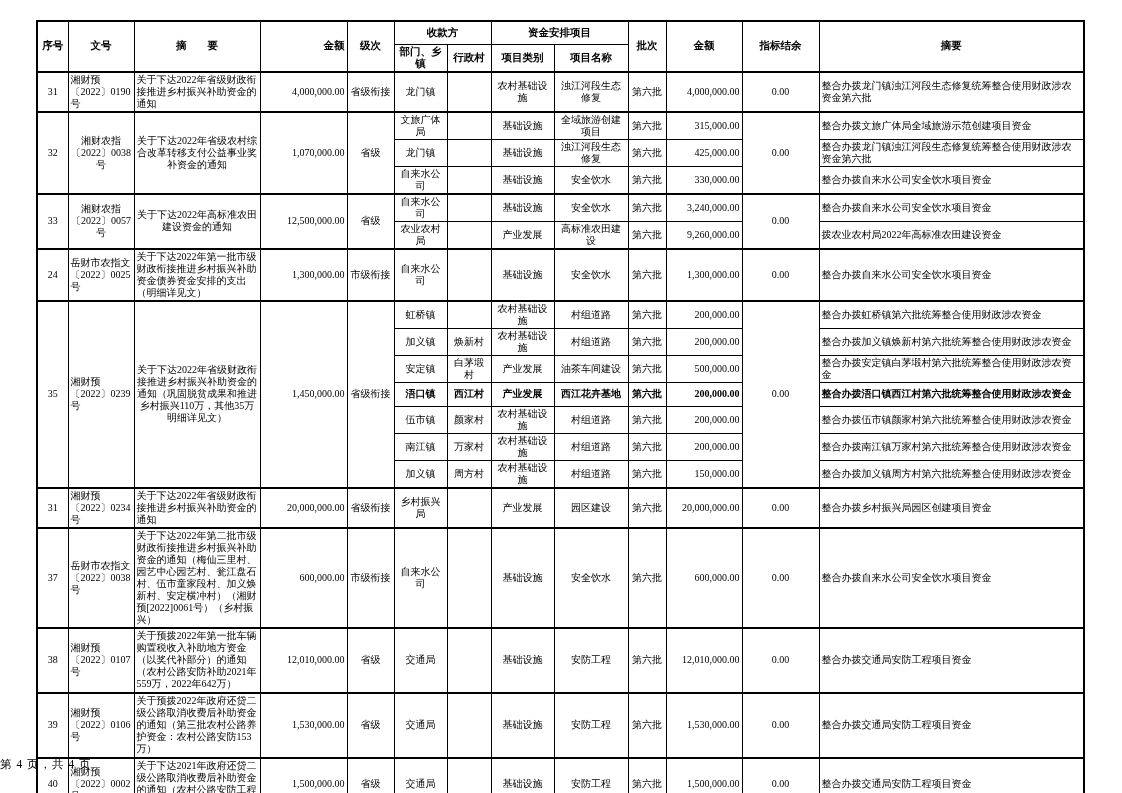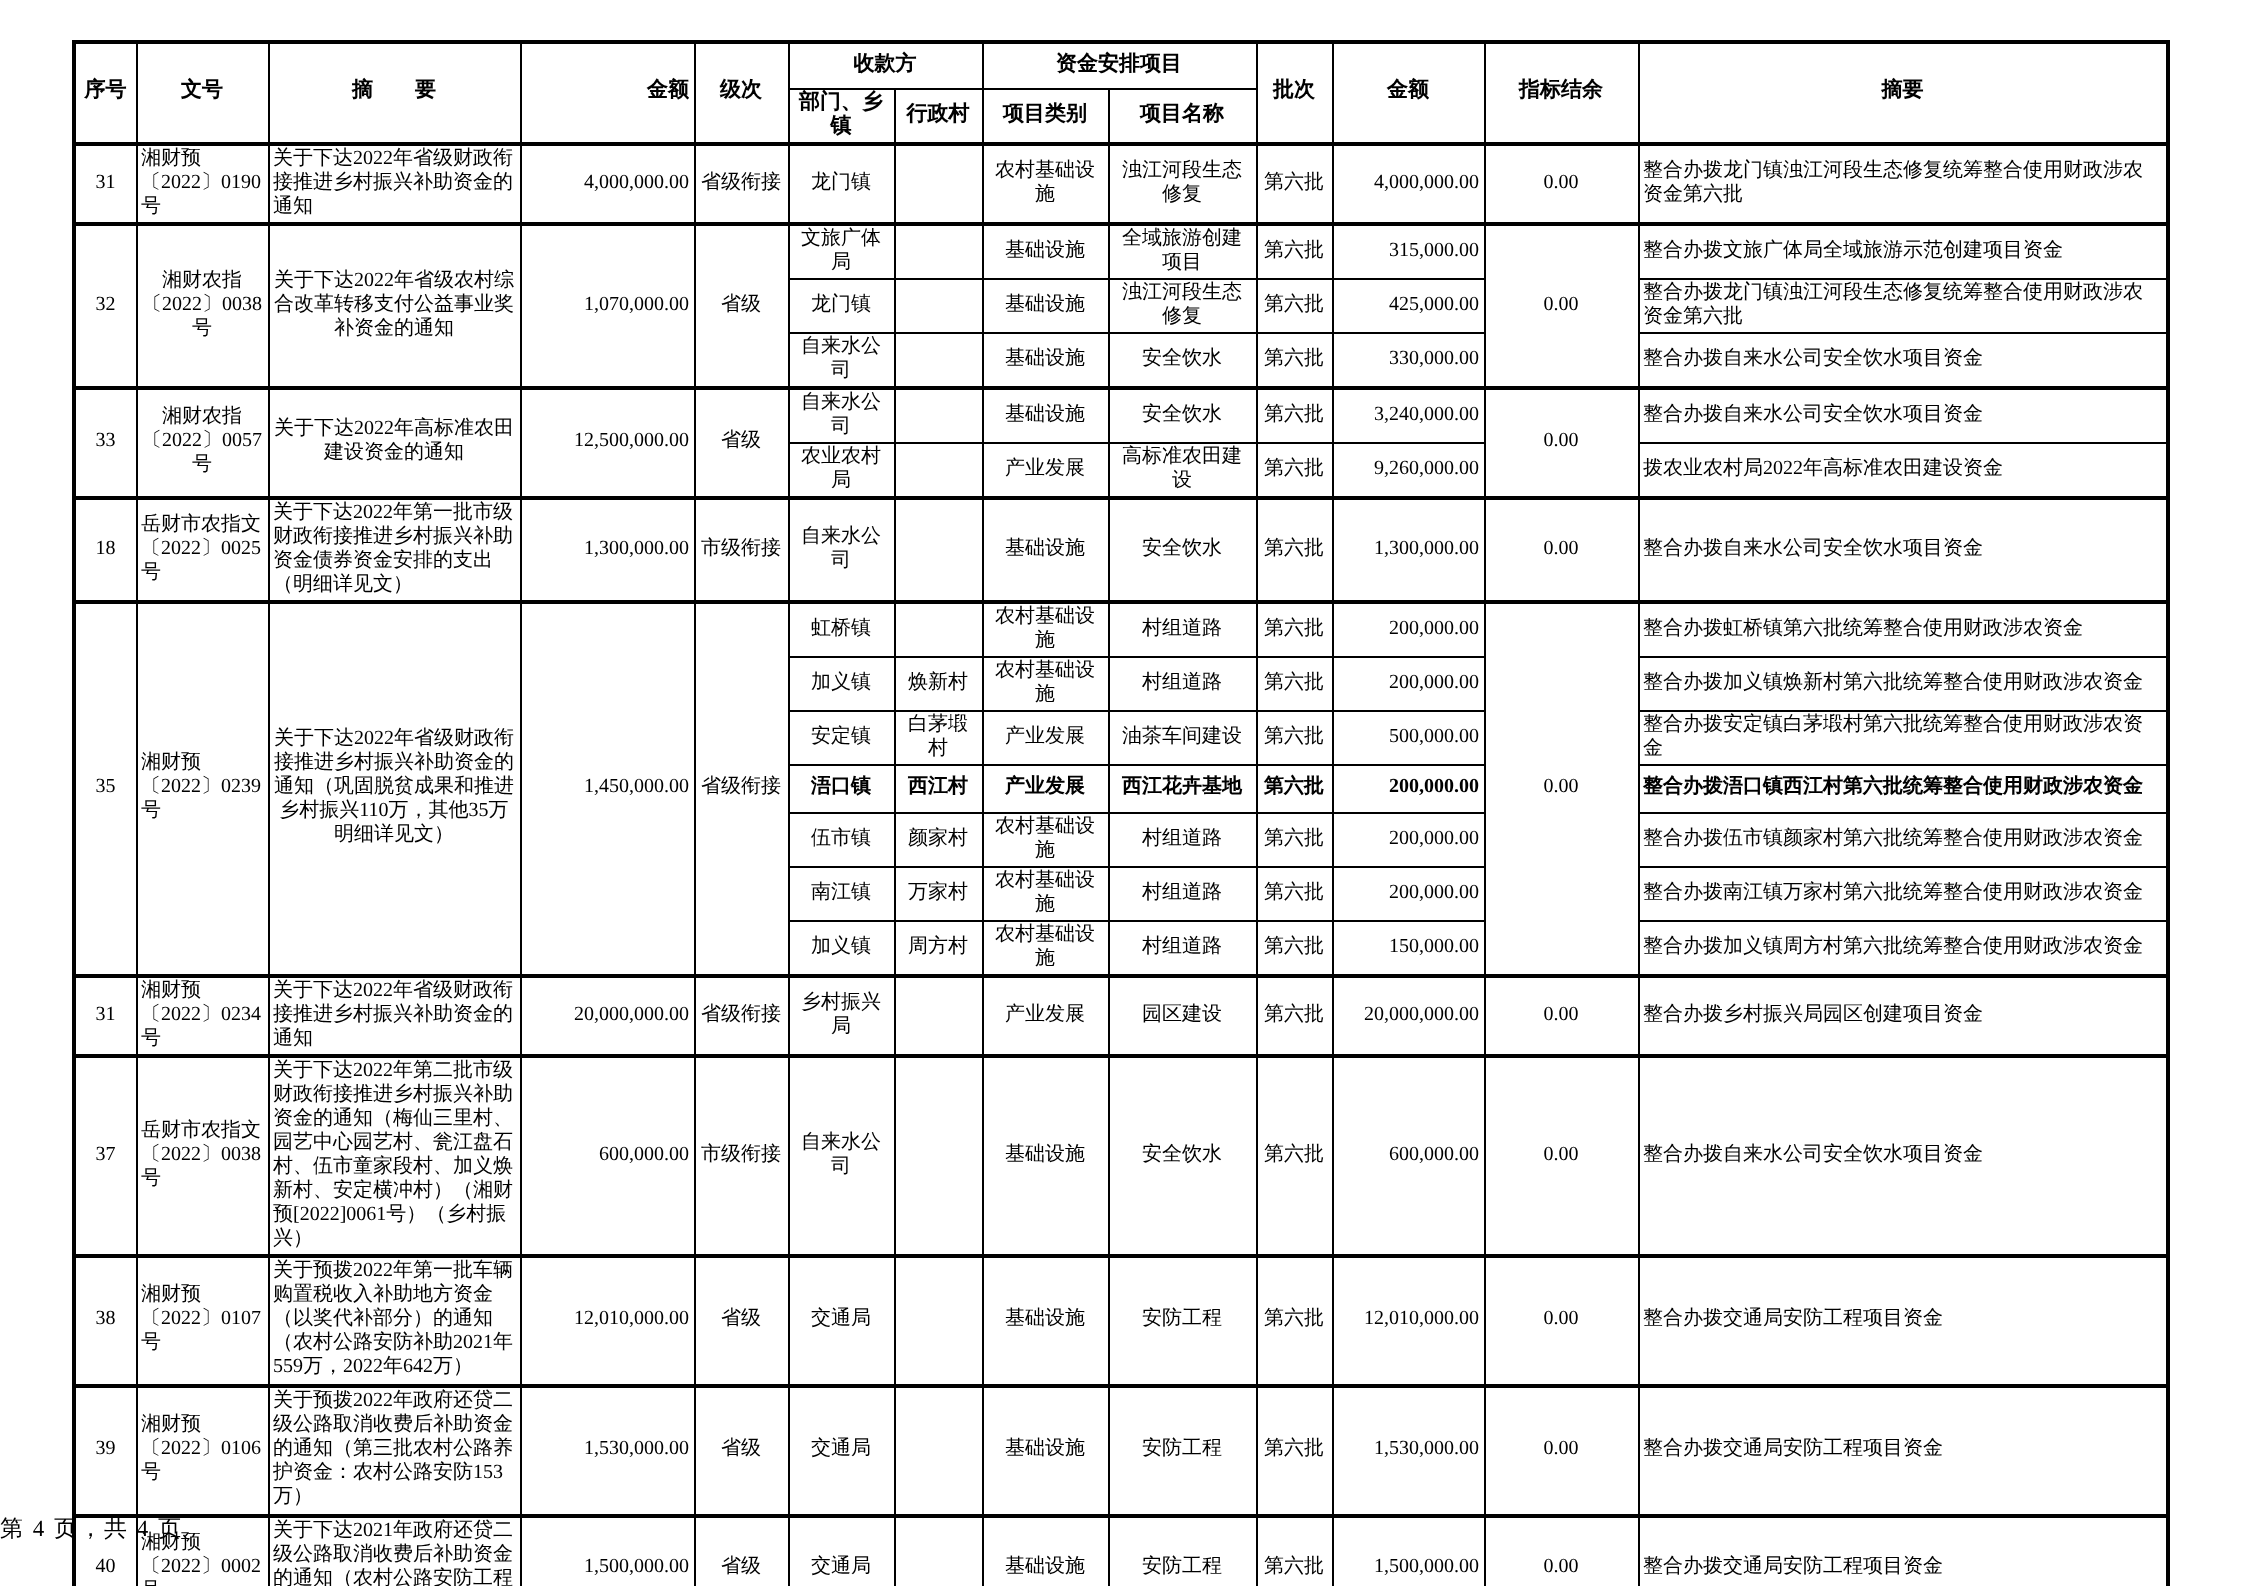--- a/index.html
+++ b/index.html
@@ -154,21 +154,21 @@
         <tr style="height: 23px;">
           <td class="c-center">农业农村局</td>
           <td class="c-center"></td>
           <td class="c-center">产业发展</td>
           <td class="c-center">高标准农田建设</td>
           <td class="c-center">第六批</td>
           <td class="c-right">9,260,000.00</td>
           <td class="c-left">拨农业农村局2022年高标准农田建设资金</td>
         </tr>
         <tr class="group-first" style="height: 52px;">
-          <td class="c-center">18</td>
+          <td class="c-center">24</td>
           <td class="c-left">岳财市农指文〔2022〕0025号</td>
           <td class="c-left">关于下达2022年第一批市级财政衔接推进乡村振兴补助资金债券资金安排的支出（明细详见文）</td>
           <td class="c-right">1,300,000.00</td>
           <td class="c-center">市级衔接</td>
           <td class="c-center">自来水公司</td>
           <td class="c-center"></td>
           <td class="c-center">基础设施</td>
           <td class="c-center">安全饮水</td>
           <td class="c-center">第六批</td>
           <td class="c-right">1,300,000.00</td>

